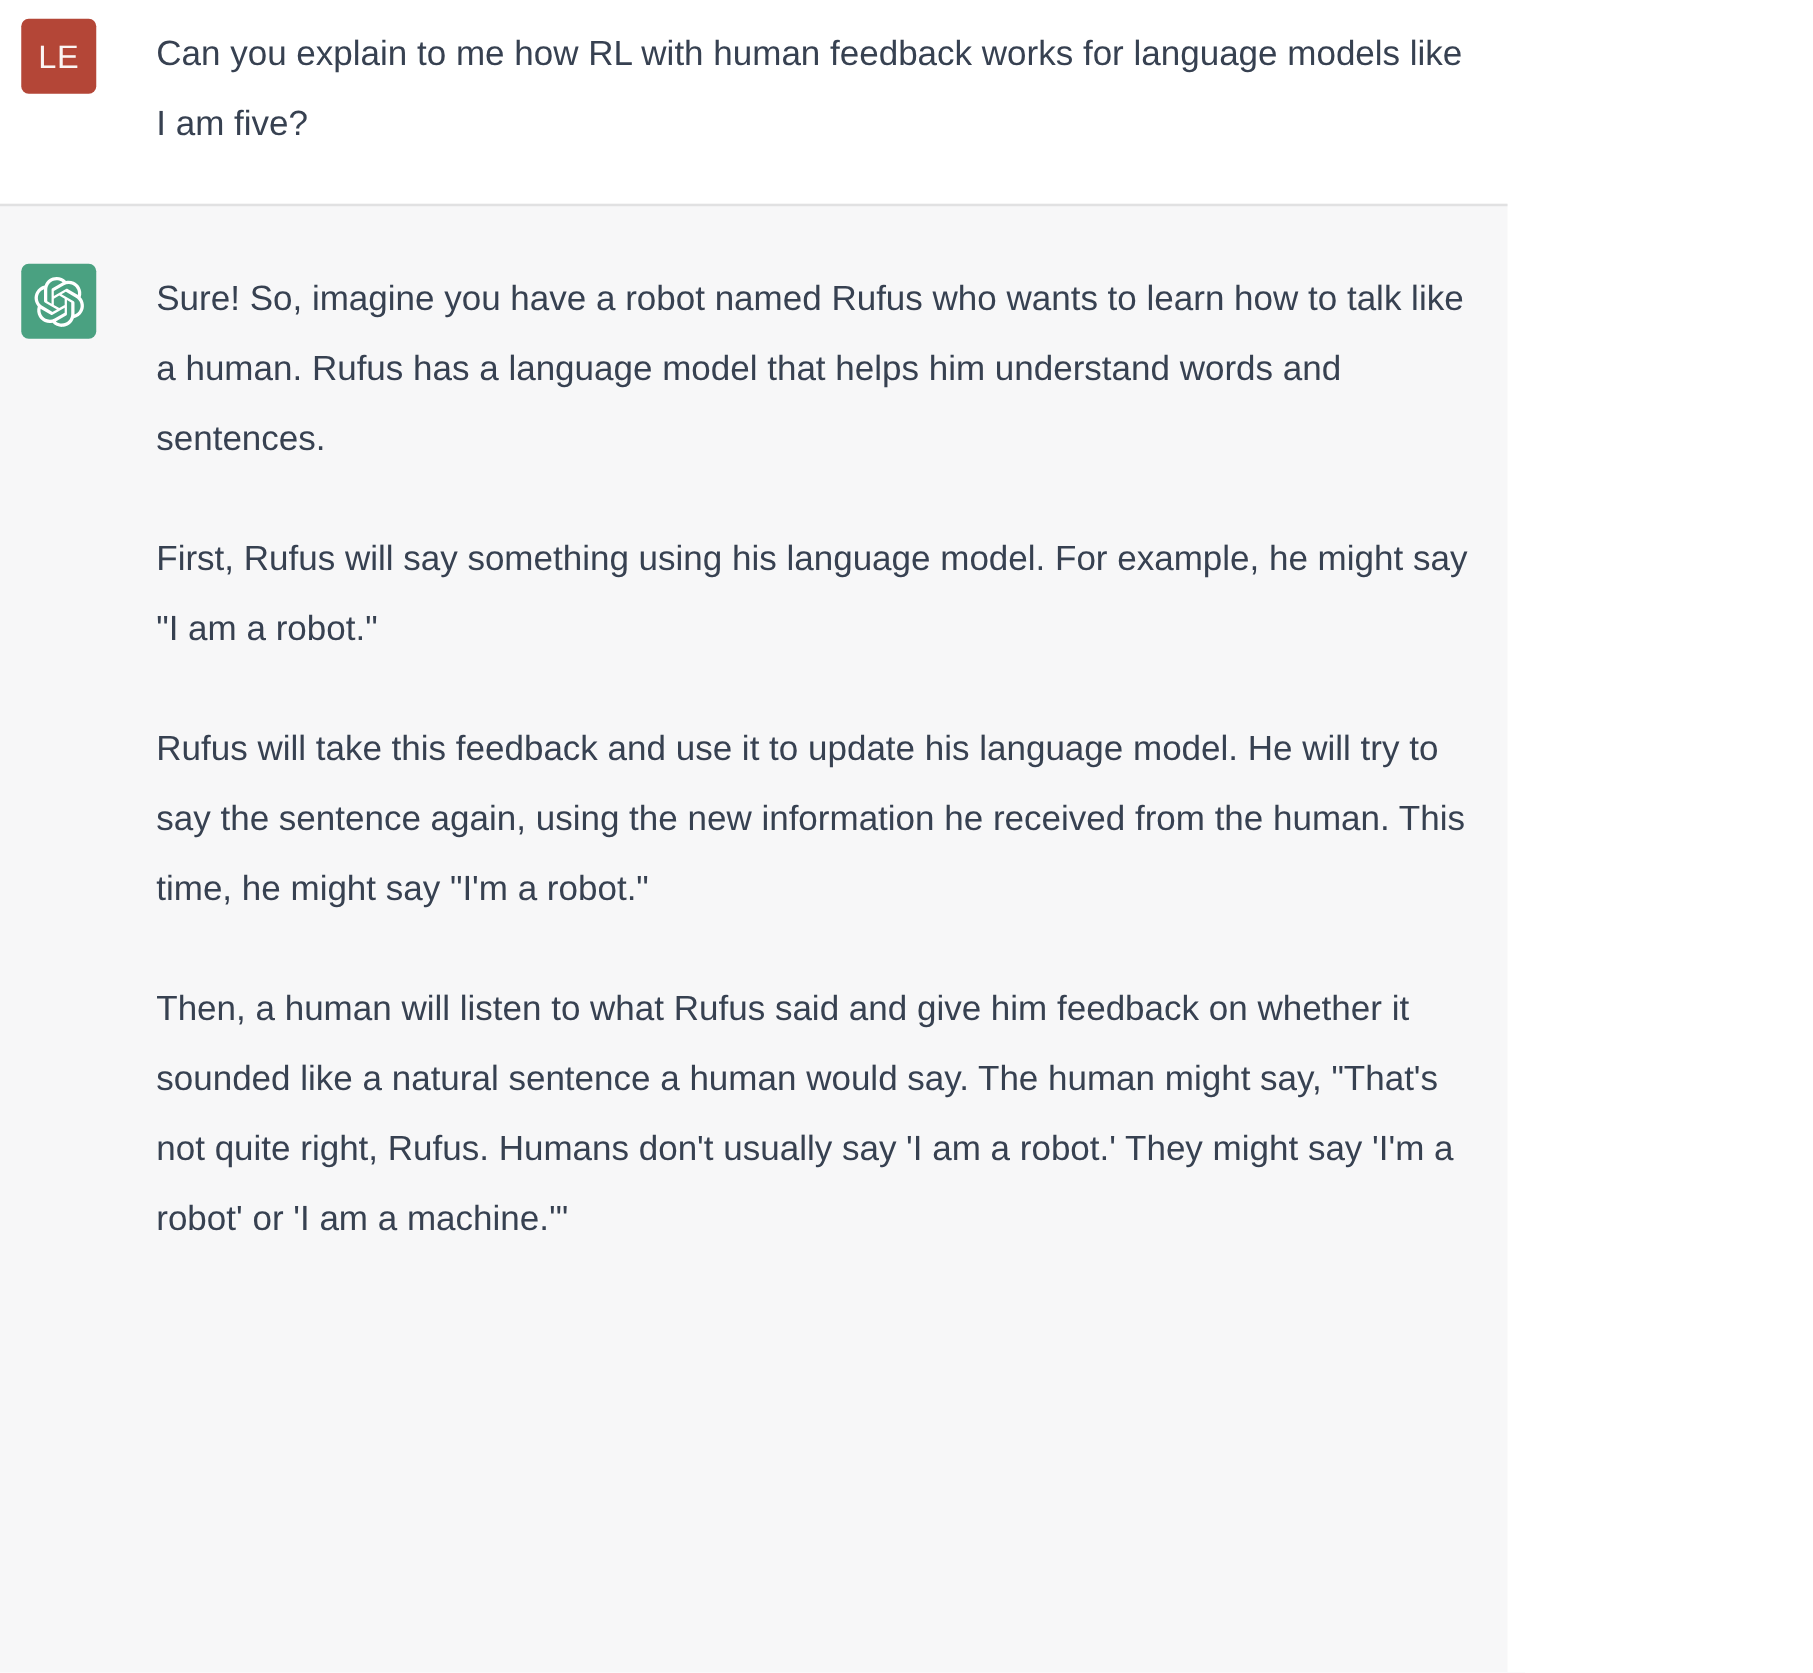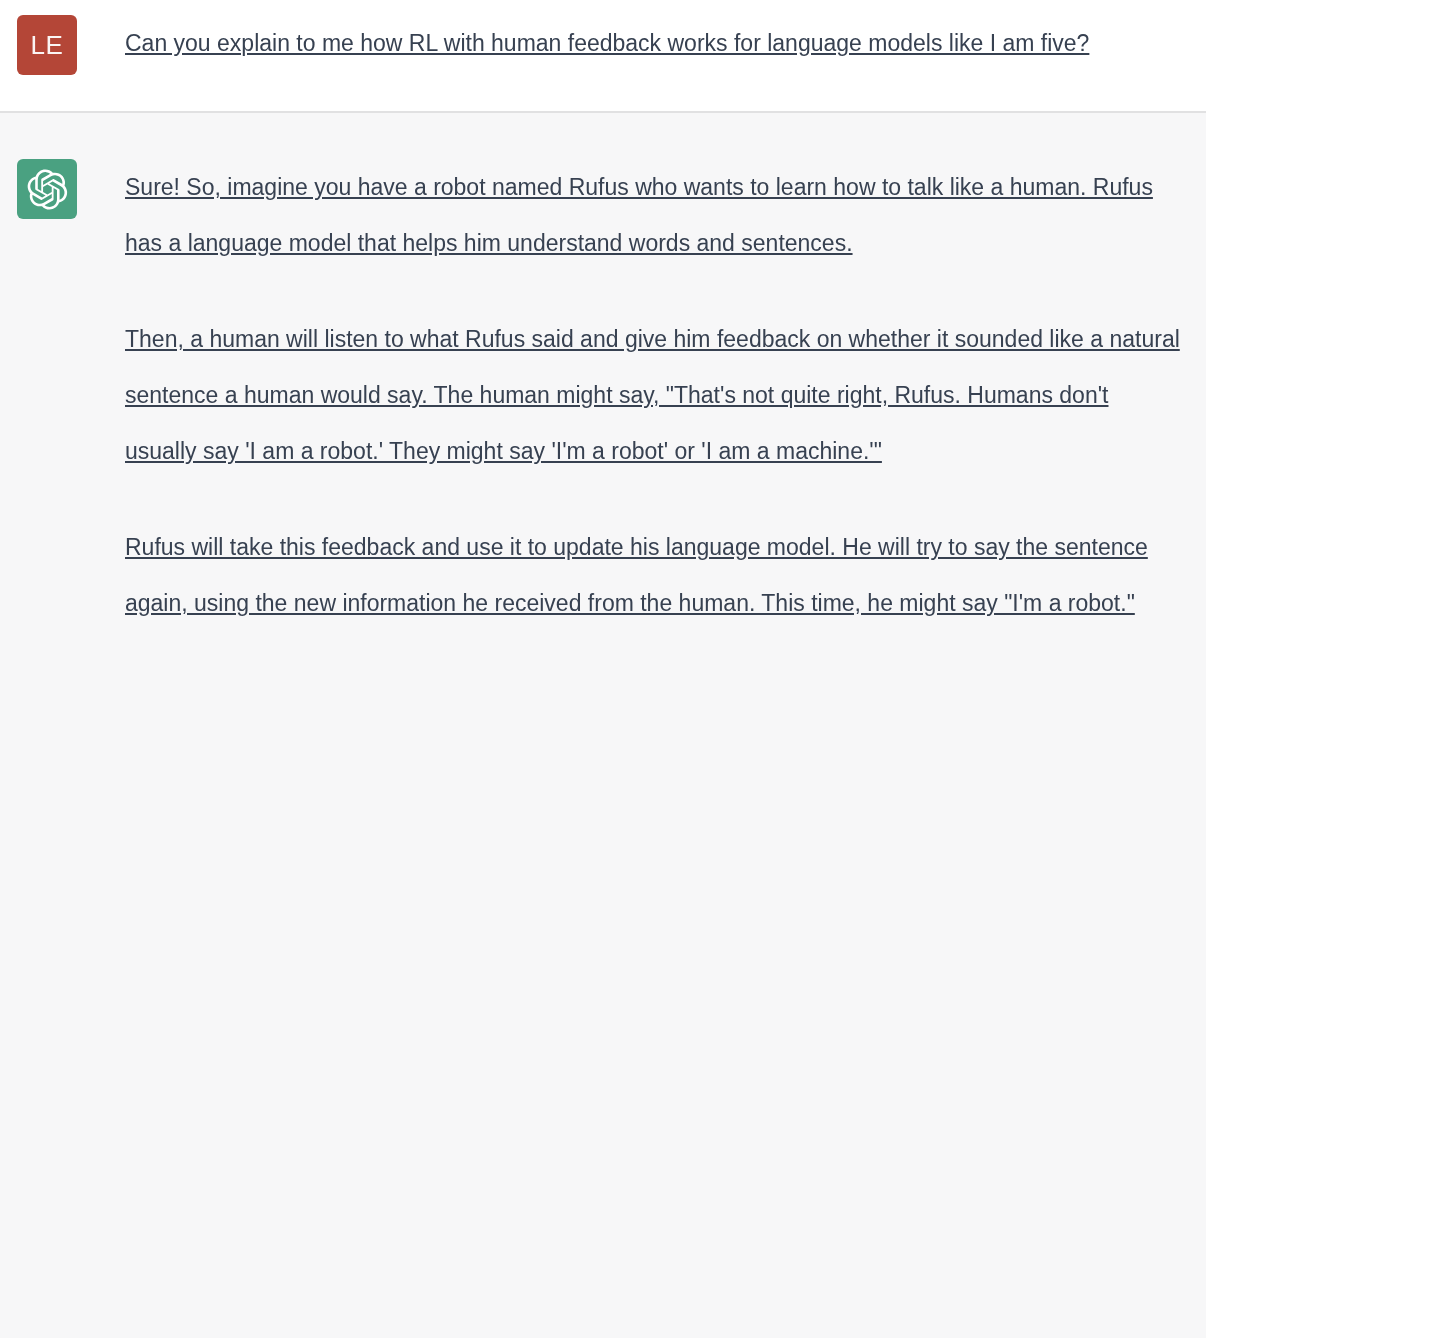--- a/index.html
+++ b/index.html
@@ -74,25 +74,24 @@
     user-select: none;
   }
   .openai-logo {
     width: 41px;
     height: 41px;
     display: block;
   }
   .message-text {
     flex: 1 1 auto;
     max-width: 1305px;
-    font-size: 23px;
+    font-size: 28px;
     line-height: 56px;
     color: var(--text);
     word-wrap: break-word;
-    text-decoration: underline;
   }
   .message-text p {
     margin: 0 0 40px 0;
   }
   .message-text p:last-child {
     margin-bottom: 0;
   }
 </style>
 </head>
 <body>
@@ -107,18 +106,19 @@
   </section>
 
   <section class="message-row assistant">
     <div class="avatar assistant-avatar">
       <svg class="openai-logo" viewBox="0 0 41 41" xmlns="http://www.w3.org/2000/svg" fill="#ffffff" aria-hidden="true">
         <path d="M37.5324 16.8707C37.9808 15.5241 38.1363 14.0974 37.9886 12.6859C37.8409 11.2744 37.3934 9.91076 36.676 8.68622C35.6126 6.83404 33.9882 5.3676 32.0373 4.4985C30.0864 3.62941 27.9098 3.40259 25.8215 3.85078C24.8796 2.7893 23.7219 1.94125 22.4257 1.36341C21.1295 0.785575 19.7249 0.491269 18.3058 0.500197C16.1708 0.495044 14.0893 1.16803 12.3614 2.42214C10.6335 3.67624 9.34853 5.44666 8.6917 7.47815C7.30085 7.76286 5.98686 8.3414 4.8377 9.17505C3.68854 10.0087 2.73073 11.0782 2.02839 12.312C0.956464 14.1591 0.498905 16.2988 0.721698 18.4228C0.944492 20.5467 1.83612 22.5449 3.268 24.1293C2.81966 25.4759 2.66413 26.9026 2.81182 28.3141C2.95951 29.7256 3.40701 31.0892 4.12437 32.3138C5.18791 34.1659 6.8123 35.6322 8.76321 36.5013C10.7141 37.3704 12.8907 37.5973 14.9789 37.1492C15.9208 38.2107 17.0786 39.0587 18.3747 39.6366C19.6709 40.2144 21.0755 40.5087 22.4946 40.4998C24.6307 40.5054 26.7133 39.8321 28.4418 38.5772C30.1704 37.3223 31.4556 35.5506 32.1119 33.5179C33.5027 33.2332 34.8167 32.6547 35.9659 31.821C37.115 30.9874 38.0728 29.9178 38.7752 28.684C39.8458 26.8371 40.3023 24.6979 40.0789 22.5748C39.8556 20.4517 38.9639 18.4544 37.5324 16.8707ZM22.4978 37.8849C20.7443 37.8874 19.0459 37.2733 17.6994 36.1501C17.7601 36.117 17.8666 36.0586 17.936 36.0161L25.9004 31.4156C26.1003 31.3019 26.2663 31.137 26.3813 30.9378C26.4964 30.7386 26.5563 30.5124 26.5549 30.2825V19.0542L29.9213 20.998C29.9389 21.0068 29.9541 21.0198 29.9656 21.0359C29.977 21.052 29.9842 21.0707 29.9867 21.0902V30.3889C29.9842 32.375 29.1946 34.2791 27.7909 35.6841C26.3872 37.0892 24.4838 37.8806 22.4978 37.8849ZM6.39227 31.0064C5.51397 29.4888 5.19742 27.7107 5.49804 25.9832C5.55718 26.0187 5.66048 26.0818 5.73461 26.1244L13.699 30.7248C13.8975 30.8408 14.1233 30.902 14.3532 30.902C14.583 30.902 14.8088 30.8408 15.0073 30.7248L24.731 25.1103V28.9979C24.7321 29.0177 24.7283 29.0376 24.7199 29.0556C24.7115 29.0736 24.6988 29.0893 24.6829 29.1012L16.6317 33.7497C14.9096 34.7416 12.8643 35.0097 10.9447 34.4954C9.02506 33.9811 7.38785 32.7263 6.39227 31.0064ZM4.29707 13.6194C5.17156 12.0998 6.55279 10.9364 8.19885 10.3327C8.19885 10.4013 8.19491 10.5228 8.19491 10.6071V19.808C8.19351 20.0378 8.25334 20.2638 8.36823 20.4629C8.48312 20.6619 8.64893 20.8267 8.84863 20.9404L18.5723 26.5542L15.206 28.4979C15.1894 28.5089 15.1703 28.5155 15.1505 28.5173C15.1307 28.5191 15.1107 28.516 15.0924 28.5082L7.04046 23.8557C5.32135 22.8601 4.06716 21.2235 3.55289 19.3046C3.03862 17.3858 3.30624 15.3413 4.29707 13.6194ZM31.955 20.0556L22.2312 14.4411L25.5976 12.4981C25.6142 12.4872 25.6333 12.4805 25.6531 12.4787C25.6729 12.4769 25.6928 12.4801 25.7111 12.4879L33.7631 17.1364C34.9967 17.849 36.0017 18.8982 36.6606 20.1613C37.3194 21.4244 37.6047 22.849 37.4832 24.2684C37.3617 25.6878 36.8382 27.0432 35.9743 28.1759C35.1103 29.3086 33.9415 30.1717 32.6047 30.6641C32.6047 30.5947 32.6047 30.4733 32.6047 30.3889V21.188C32.6066 20.9586 32.5474 20.7328 32.4332 20.5338C32.319 20.3348 32.154 20.1698 31.955 20.0556ZM35.3055 15.0128C35.2464 14.9765 35.1431 14.9142 35.069 14.8717L27.1045 10.2712C26.906 10.1554 26.6803 10.0943 26.4504 10.0943C26.2206 10.0943 25.9948 10.1554 25.7963 10.2712L16.0726 15.8858V11.9982C16.0715 11.9783 16.0753 11.9585 16.0837 11.9405C16.0921 11.9225 16.1048 11.9068 16.1207 11.8949L24.1719 7.25025C25.4053 6.53903 26.8158 6.19376 28.2383 6.25482C29.6608 6.31589 31.0364 6.78077 32.2044 7.59508C33.3723 8.40939 34.2842 9.53945 34.8334 10.8531C35.3826 12.1667 35.5464 13.6095 35.3055 15.0128ZM14.2424 21.9419L10.8752 19.9981C10.8576 19.9893 10.8423 19.9763 10.8309 19.9602C10.8195 19.9441 10.8122 19.9254 10.8098 19.9059V10.6071C10.8107 9.18295 11.2173 7.78848 11.9819 6.58696C12.7466 5.38544 13.8377 4.42659 15.1275 3.82264C16.4173 3.21869 17.8524 2.99464 19.2649 3.1767C20.6775 3.35876 22.0089 3.93941 23.1034 4.85067C23.0427 4.88379 22.937 4.94215 22.8668 4.98473L14.9024 9.58517C14.7025 9.69878 14.5366 9.86356 14.4215 10.0626C14.3065 10.2616 14.2466 10.4877 14.2479 10.7175L14.2424 21.9419ZM16.071 17.9991L20.4018 15.4978L24.7325 17.9975V22.9985L20.4018 25.4983L16.071 22.9985V17.9991Z"></path>
       </svg>
     </div>
     <div class="message-text">
         <p>Sure! So, imagine you have a robot named Rufus who wants to learn how to talk like a human. Rufus has a language model that helps him understand words and sentences.</p>
+        <p>First, Rufus will say something using his language model. For example, he might say "I am a robot."</p>
+        <p>Rufus will take this feedback and use it to update his language model. He will try to say the sentence again, using the new information he received from the human. This time, he might say "I'm a robot."</p>
         <p>Then, a human will listen to what Rufus said and give him feedback on whether it sounded like a natural sentence a human would say. The human might say, "That's not quite right, Rufus. Humans don't usually say 'I am a robot.' They might say 'I'm a robot' or 'I am a machine.'"</p>
-        <p>Rufus will take this feedback and use it to update his language model. He will try to say the sentence again, using the new information he received from the human. This time, he might say "I'm a robot."</p>
       </div>
   </section>
 
 </main>
 
 </body></html>

